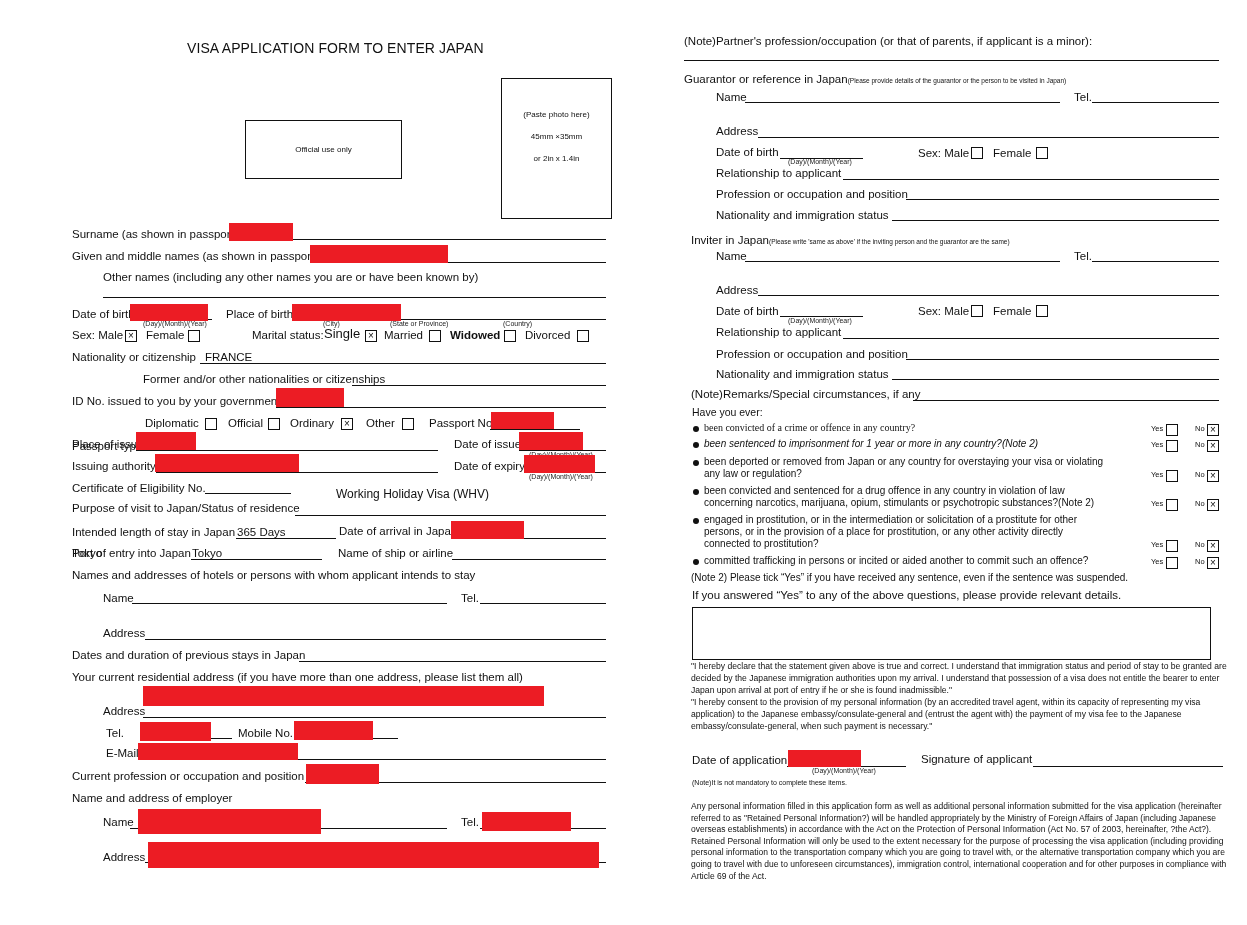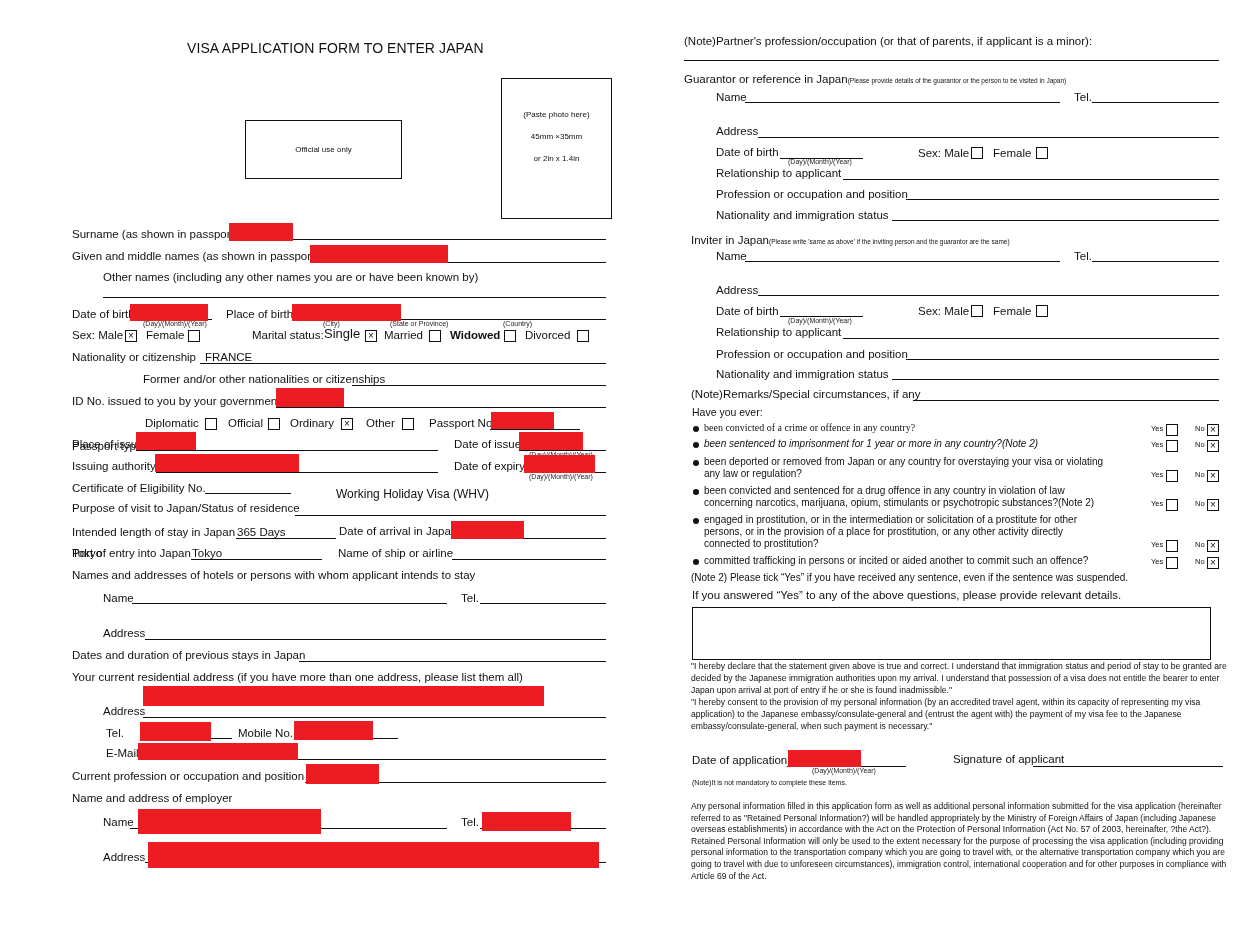--- a/index.html
+++ b/index.html
@@ -274,17 +274,17 @@
 <div class="abs" style="left:692px;top:589px;font-size:11.5px;">If you answered “Yes” to any of the above questions, please provide relevant details.</div>
 <div style="position:absolute;left:692px;top:607px;width:517px;height:51px;border:1.5px solid #111;"></div>
 
 <div class="para" style="left:691px;top:661px;width:540px;">"I hereby declare that the statement given above is true and correct. I understand that immigration status and period of stay to be granted  are decided by the Japanese immigration authorities upon my arrival. I understand that possession of a visa does not entitle the bearer to  enter Japan upon arrival at port of entry if he or she is found inadmissible."</div>
 <div class="para" style="left:691px;top:697px;width:540px;">"I hereby consent to the provision of my personal information (by an accredited travel agent, within its capacity of representing my visa application) to the Japanese embassy/consulate-general and (entrust the agent with) the payment of my visa fee to the Japanese embassy/consulate-general, when such payment is necessary."</div>
 
 <div class="abs lbl" style="left:692px;top:753px;">Date of application</div>
 <div class="line" style="left:787px;top:766px;width:119px;"></div>
 <div class="red" style="left:788px;top:750px;width:73px;height:17px;"></div>
 <div class="abs sm" style="left:812px;top:767px;">(Day)/(Month)/(Year)</div>
-<div class="abs lbl" style="left:921px;top:752px;margin-left:32px;">Signature of applicant</div>
+<div class="abs lbl" style="left:921px;top:752px;">Signature of applicant</div>
 <div class="line" style="left:1033px;top:766px;width:190px;"></div>
 <div class="abs" style="left:692px;top:779px;font-size:7px;">(Note)It is not mandatory to complete these items.</div>
 
 <div class="para" style="left:691px;top:801px;width:540px;font-size:8.5px;line-height:11.6px;">Any personal information filled in this application form as well as additional personal information submitted for the visa application (hereinafter referred to as "Retained Personal Information?) will be handled appropriately by the Ministry of Foreign Affairs of Japan (including Japanese overseas establishments) in accordance with the Act on the Protection of Personal Information (Act No. 57 of 2003, hereinafter, ?the Act?). Retained Personal Information will only be used to the extent necessary for the purpose of processing the visa application (including providing personal information to the transportation company which you are going to travel with,  or the alternative transportation company which you are going to travel with due to unforeseen circumstances), immigration control, international cooperation and for other purposes in compliance with Article 69 of the Act.</div>
 
 </body></html>

